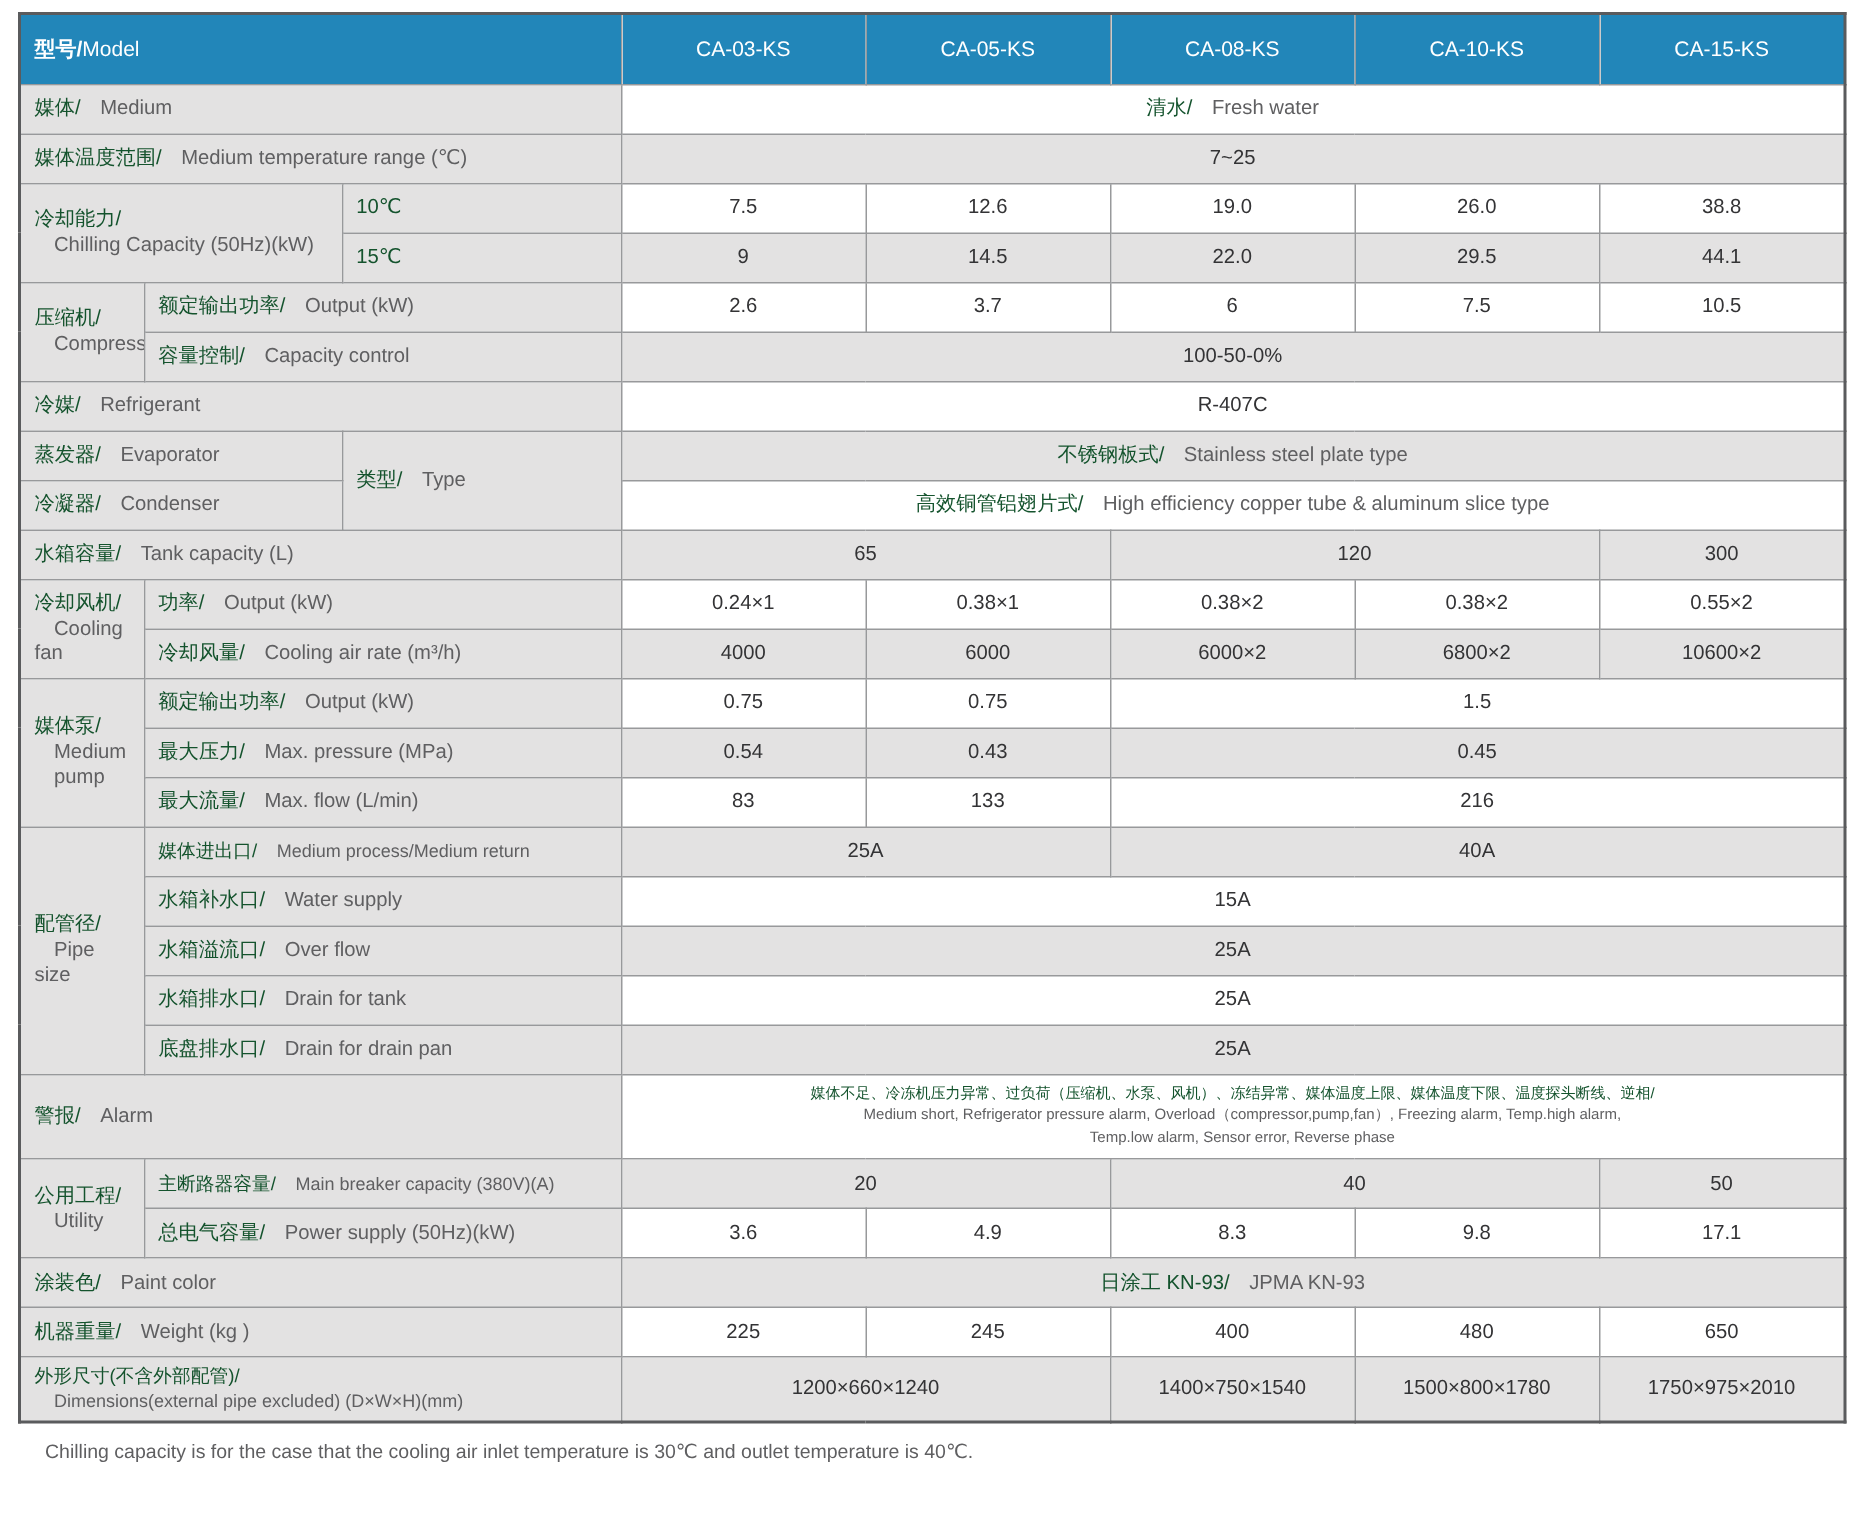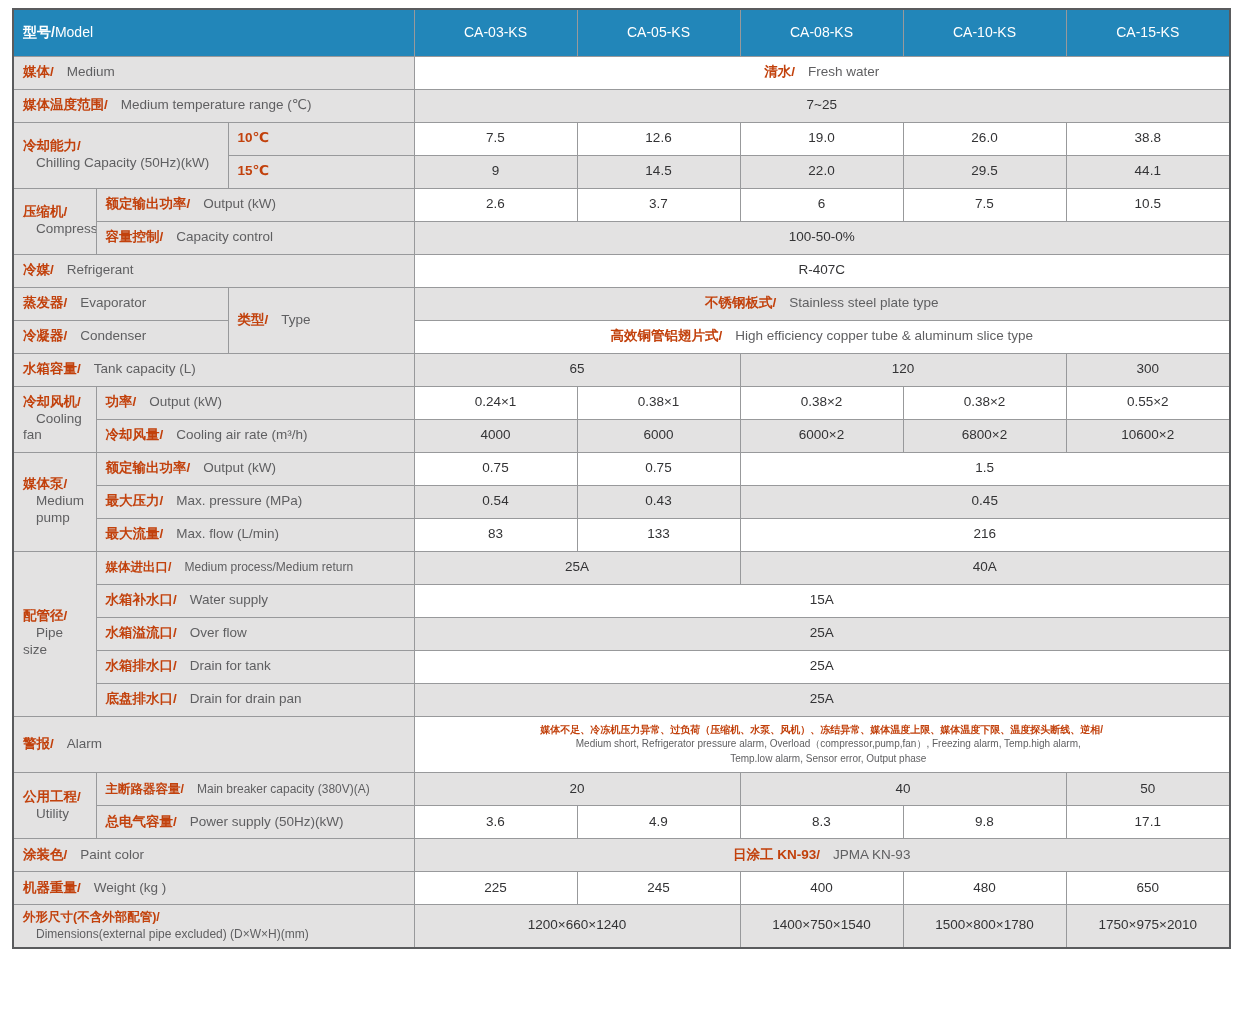--- a/index.html
+++ b/index.html
@@ -35,21 +35,21 @@
     height:47px;
     border-left:1px solid #bcd9ea;
     border-bottom:1px solid #98999b;
   }
   th.head:first-child{text-align:left;border-left:none;}
   th.head .hcn{font-weight:700;}
   th.head .hen,th.head .model{font-weight:400;color:#fff;}
   td.lab{background:#e3e2e2;text-align:left;}
   td.vw{background:#ffffff;text-align:center;}
   td.vg{background:#e3e2e2;text-align:center;}
-  .cn{color:#c2410c;font-weight:700;}
+  .cn{color:#14532d;font-weight:400;}
   .en{color:#5f5f61;font-weight:400;margin-left:13px;}
   .val{color:#333335;font-weight:400;}
   td.small .cn{font-size:12.5px;}
   td.small .en{font-size:12px;}
   td.alarm-cell{font-size:10px;line-height:1.45;padding:6px 6px;}
   .footnote{margin:10px 0 0 4px;}
   .fn-cn{font-size:14.5px;font-weight:700;color:#3a3a3c;line-height:1.4;}
   .fn-en{font-size:13px;color:#5f5f61;margin-left:14px;line-height:1.4;}
 </style>
 </head>
@@ -185,21 +185,21 @@
       <tr data-name="row-drain-tank">
         <td colspan="2" class="lab" data-name="label-drain-tank"><span class="cn">水箱排水口/</span><span class="en">Drain for tank</span></td>
         <td colspan="5" class="vw" data-name="value-drain-tank"><span class="val">25A</span></td>
       </tr>
       <tr data-name="row-drain-pan">
         <td colspan="2" class="lab" data-name="label-drain-pan"><span class="cn">底盘排水口/</span><span class="en">Drain for drain pan</span></td>
         <td colspan="5" class="vg" data-name="value-drain-pan"><span class="val">25A</span></td>
       </tr>
       <tr data-name="row-alarm">
         <td colspan="3" class="lab" data-name="label-alarm"><span class="cn">警报/</span><span class="en">Alarm</span></td>
-        <td colspan="5" class="vw alarm-cell" data-name="value-alarm"><span class="cn">媒体不足、冷冻机压力异常、过负荷（压缩机、水泵、风机）、冻结异常、媒体温度上限、媒体温度下限、温度探头断线、逆相/</span><br><span class="en">Medium short, Refrigerator pressure alarm, Overload（compressor,pump,fan）, Freezing alarm, Temp.high alarm,</span><br><span class="en">Temp.low alarm, Sensor error, Output phase</span></td>
+        <td colspan="5" class="vw alarm-cell" data-name="value-alarm"><span class="cn">媒体不足、冷冻机压力异常、过负荷（压缩机、水泵、风机）、冻结异常、媒体温度上限、媒体温度下限、温度探头断线、逆相/</span><br><span class="en">Medium short, Refrigerator pressure alarm, Overload（compressor,pump,fan）, Freezing alarm, Temp.high alarm,</span><br><span class="en">Temp.low alarm, Sensor error, Reverse phase</span></td>
       </tr>
       <tr data-name="row-main-breaker">
         <td rowspan="2" class="lab" data-name="label-utility"><span class="cn">公用工程/</span><br><span class="en">Utility</span></td>
         <td colspan="2" class="lab small" data-name="label-main-breaker"><span class="cn">主断路器容量/</span><span class="en">Main breaker capacity (380V)(A)</span></td>
         <td colspan="2" class="vg" data-name="value-breaker-20"><span class="val">20</span></td>
         <td colspan="2" class="vg" data-name="value-breaker-40"><span class="val">40</span></td>
         <td class="vg" data-name="value-breaker-50"><span class="val">50</span></td>
       </tr>
       <tr data-name="row-power-supply">
         <td colspan="2" class="lab" data-name="label-power-supply"><span class="cn">总电气容量/</span><span class="en">Power supply (50Hz)(kW)</span></td>
@@ -225,13 +225,14 @@
         <td colspan="3" class="lab small" data-name="label-dimensions"><span class="cn">外形尺寸(不含外部配管)/</span><br><span class="en">Dimensions(external pipe excluded) (D×W×H)(mm)</span></td>
         <td colspan="2" class="vg" data-name="value-dim-ca03-05"><span class="val">1200×660×1240</span></td>
         <td class="vg" data-name="value-dim-ca08"><span class="val">1400×750×1540</span></td>
         <td class="vg" data-name="value-dim-ca10"><span class="val">1500×800×1780</span></td>
         <td class="vg" data-name="value-dim-ca15"><span class="val">1750×975×2010</span></td>
       </tr>
     </tbody>
 </table>
 
 <div class="footnote" data-name="footnote">
+  <div class="fn-en" data-name="footnote-en">Chilling capacity is for the case that the cooling air inlet temperature is 30℃ and outlet temperature is 40℃.</div>
 </div>
 
 </body></html>

